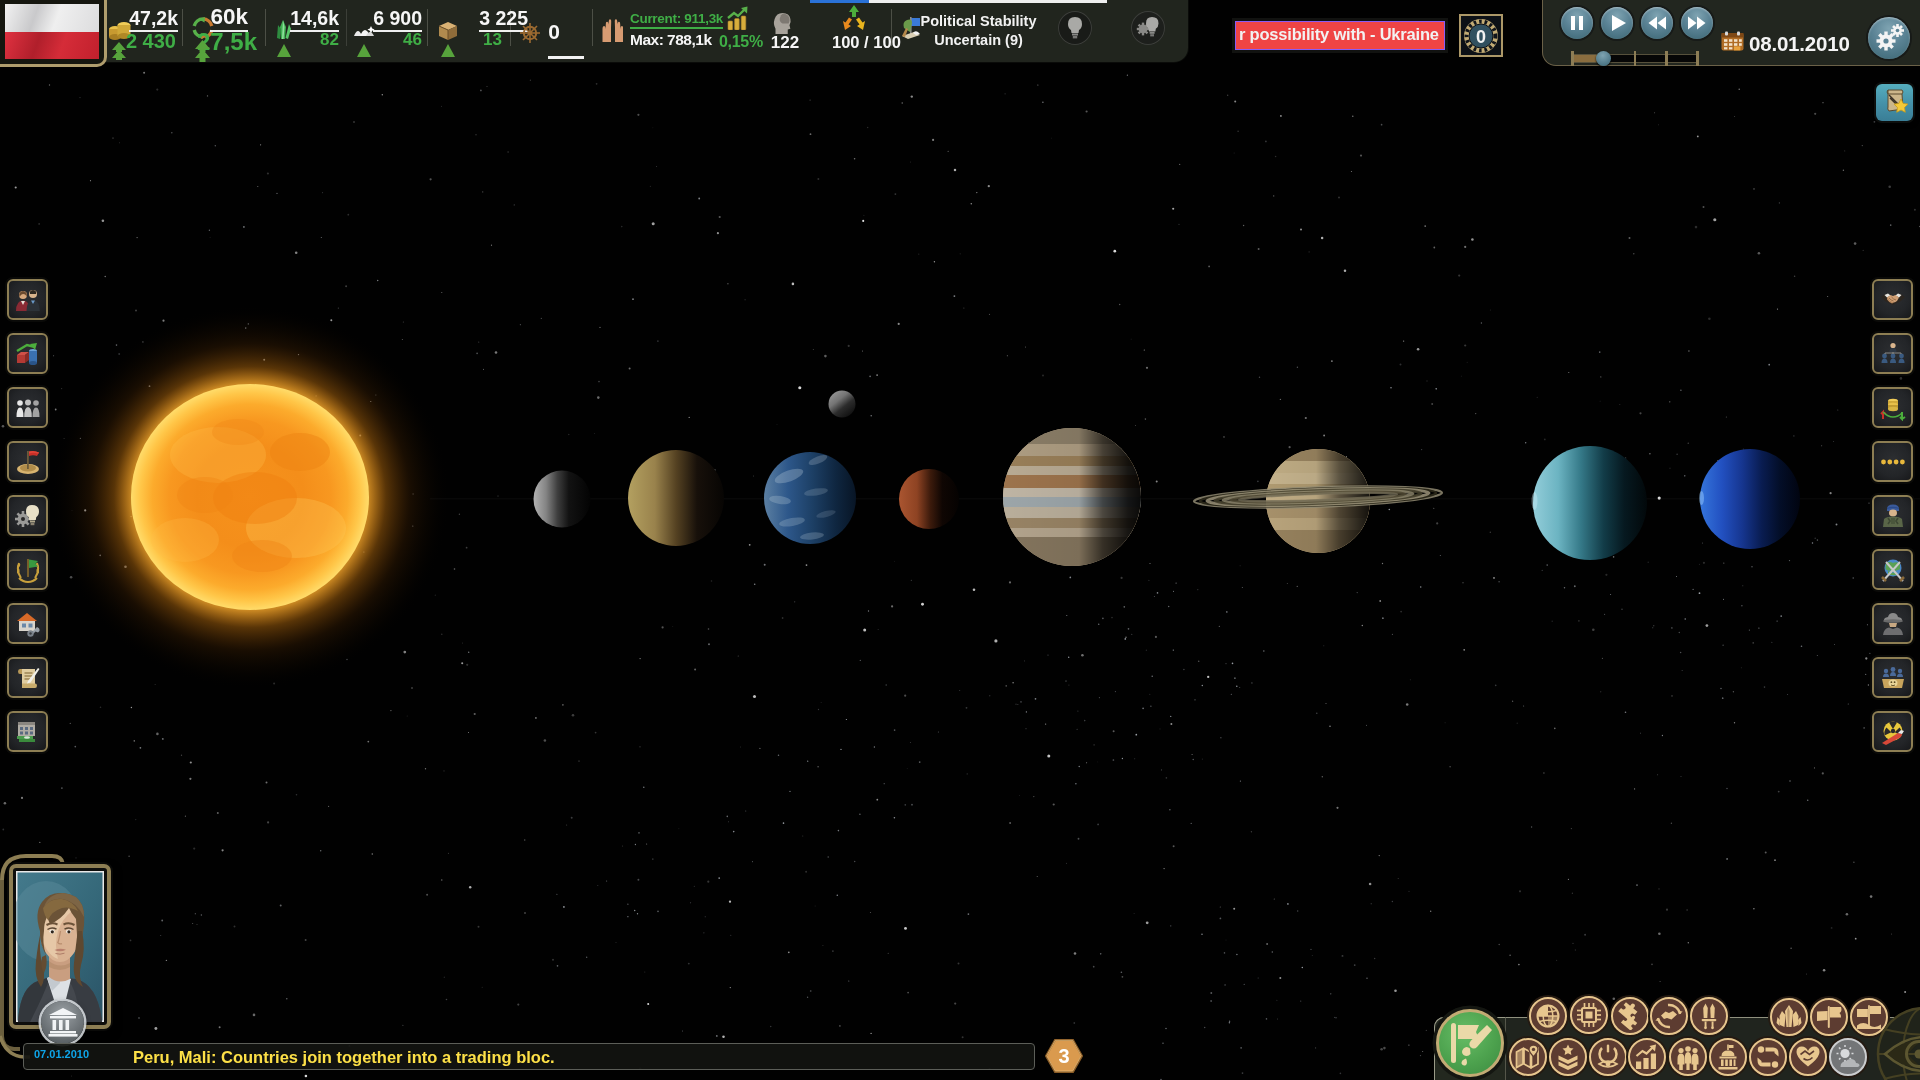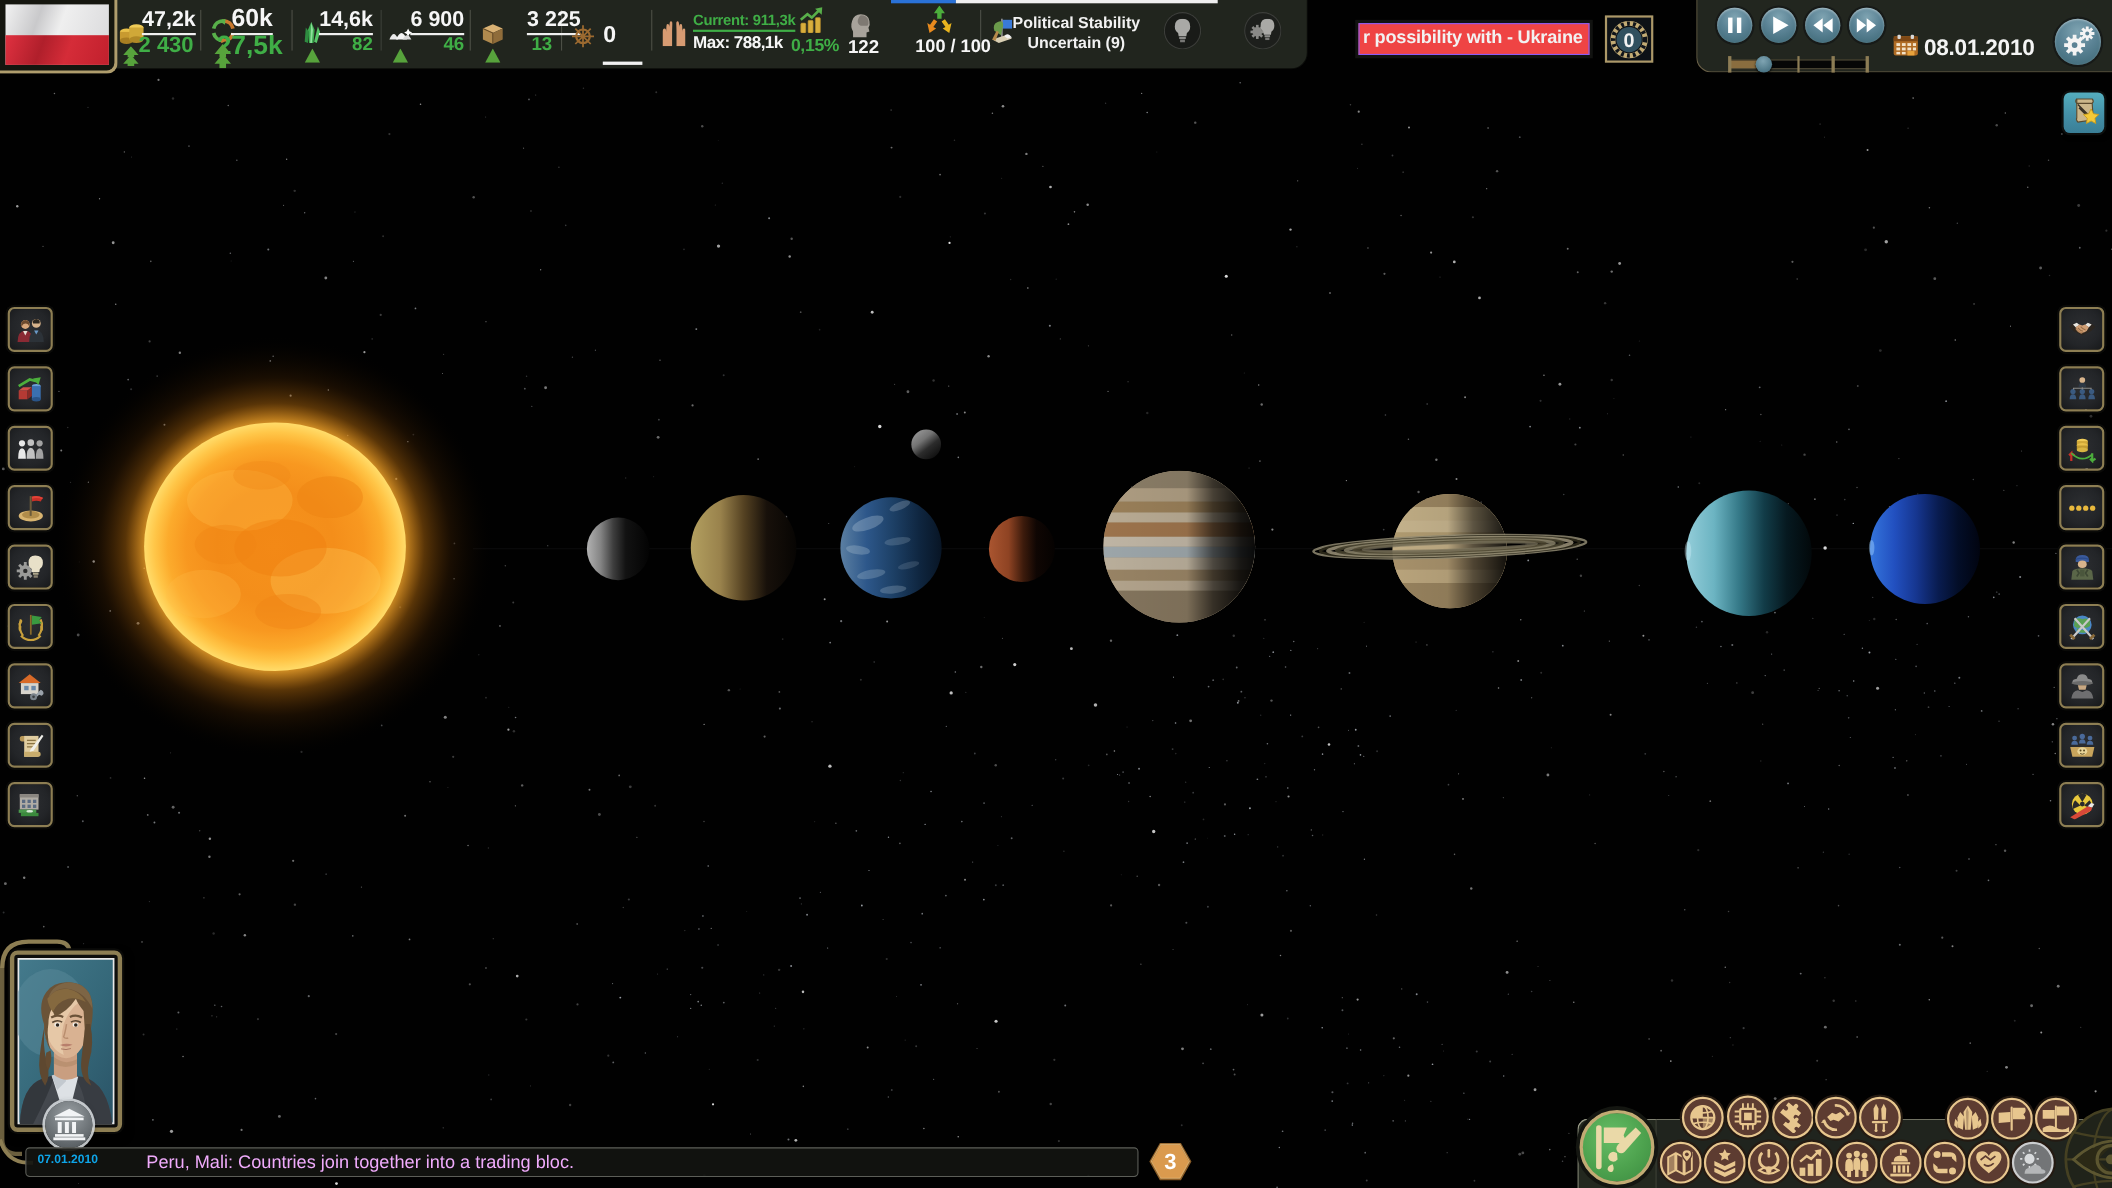--- a/index.html
+++ b/index.html
@@ -1622,21 +1622,21 @@
         <rect x="12" y="14" width="3.6" height="10"></rect>
         <rect x="18.5" y="14" width="3.6" height="10"></rect>
         <rect x="25" y="14" width="3.6" height="10" opacity="0.001"></rect>
     <rect x="3" y="25" width="26" height="2.4"></rect>
         <rect x="1.5" y="28" width="29" height="2.6"></rect>
   </g>
 </svg>
 
 <div class="abs" style="left:23px;top:1043px;width:1012px;height:27px;background:rgba(18,20,16,0.92);border:1.5px solid #5c5e58;border-radius:4px;"></div>
 <div class="abs" style="left:34px;top:1048px;font-size:11px;font-weight:bold;color:#0ea5e9;">07.01.2010</div>
-<div class="abs" style="left:133px;top:1048px;font-size:16.5px;font-weight:normal;color:#f0abfc;">Peru, Mali: Countries join together into a trading bloc.</div>
+<div class="abs" style="left:133px;top:1048px;font-size:16.5px;font-weight:bold;color:#fde047;">Peru, Mali: Countries join together into a trading bloc.</div>
 <svg class="abs" width="40" height="36" viewBox="0 0 40 36" style="left:1044px;top:1038px">
   <path d="M11 2 L29 2 L38 18 L29 34 L11 34 L2 18 Z" fill="#da9a4e" stroke="#8a5c26" stroke-width="2"></path>
   <path d="M11 2 L29 2 L38 18 L29 34 L11 34 L2 18 Z" fill="none" stroke="#f0c888" stroke-width="1" transform="translate(0,-1) scale(0.96) translate(0.8,1.5)" opacity="0.7"></path>
   <text x="20" y="25" text-anchor="middle" font-family="Liberation Sans, sans-serif" font-size="20" font-weight="bold" fill="#fff">3</text>
 </svg>
 
 <div class="abs" style="left:1434px;top:1017px;width:486px;height:63px;background:#20241e;border-top:1.5px solid #8f907e;border-left:1.5px solid #8f907e;border-top-left-radius:10px;"></div>
 <div class="abs" style="left:1434px;top:1017px;width:72px;height:63px;border-top-left-radius:10px;border:1.5px solid #9a9b88;border-right-color:#55564a;border-bottom:none;background:#23281f;"></div>
 
 <style>

